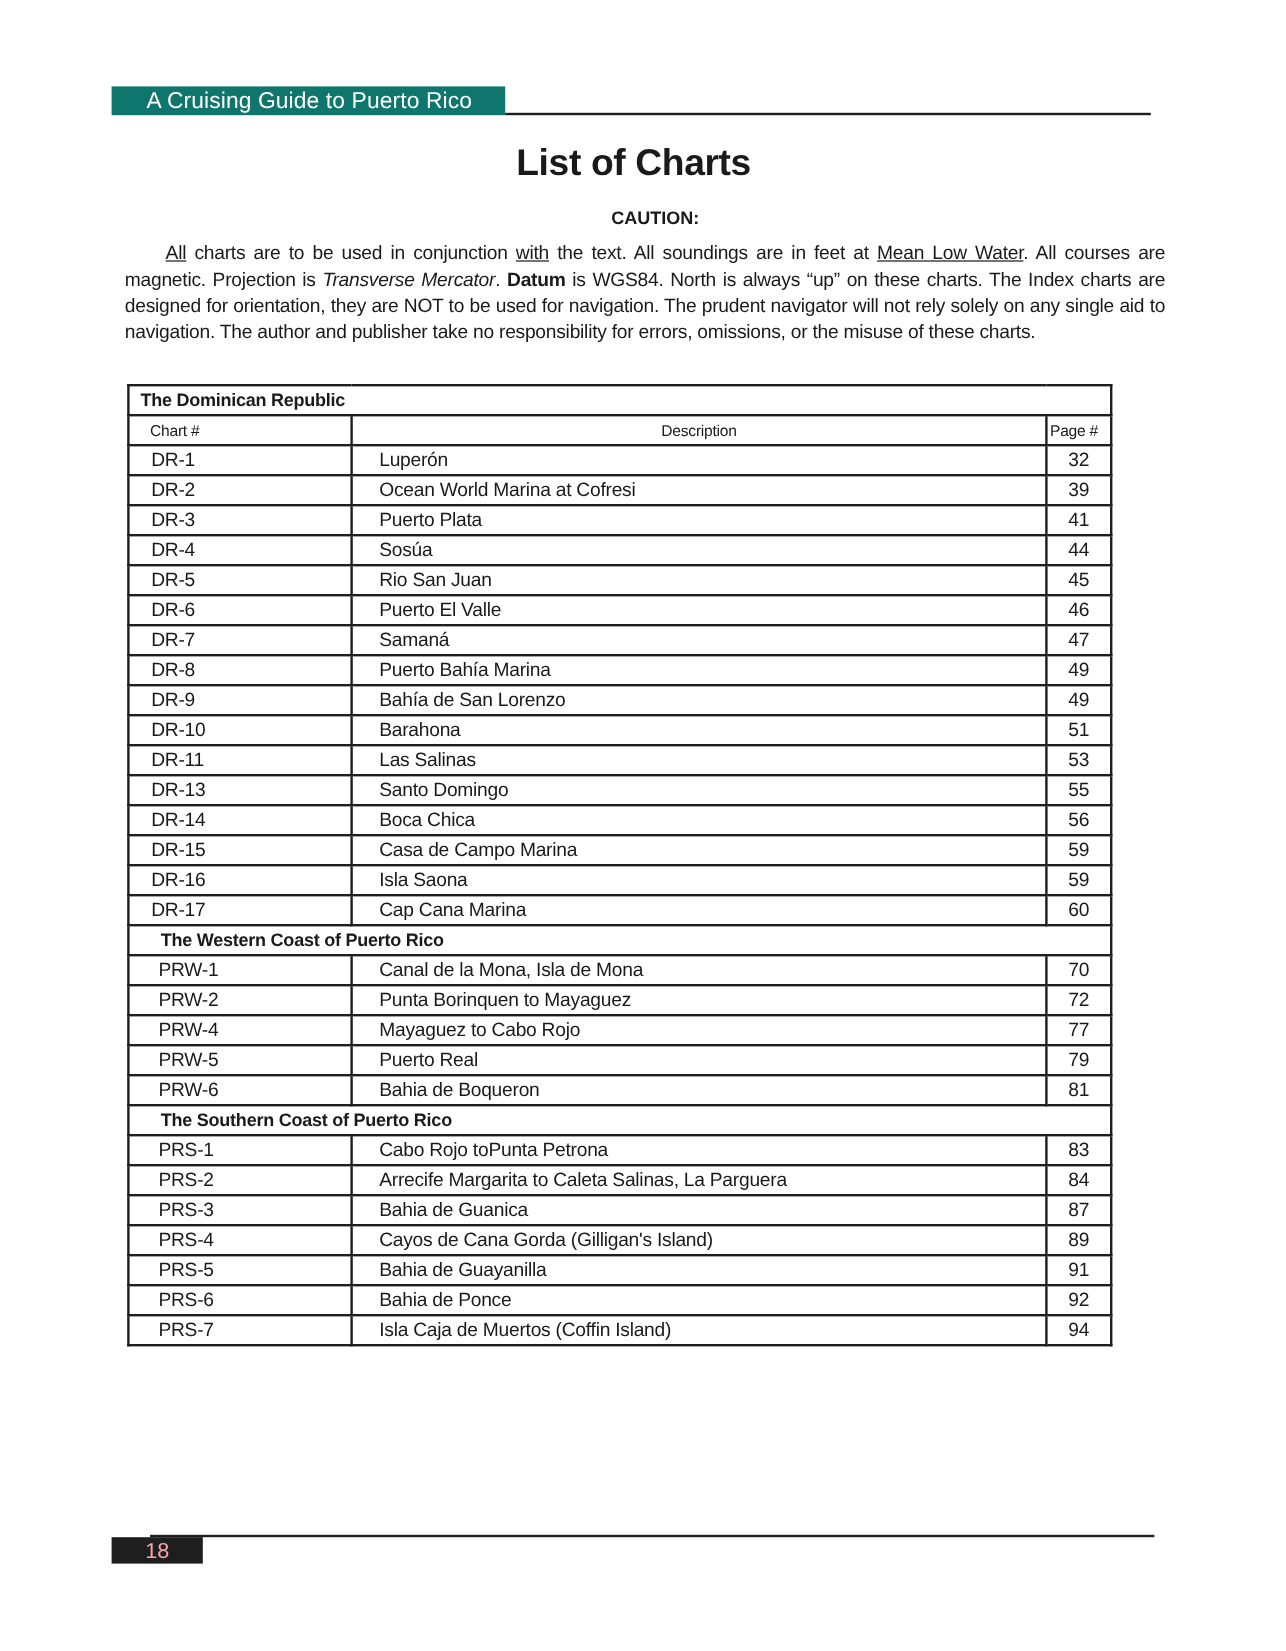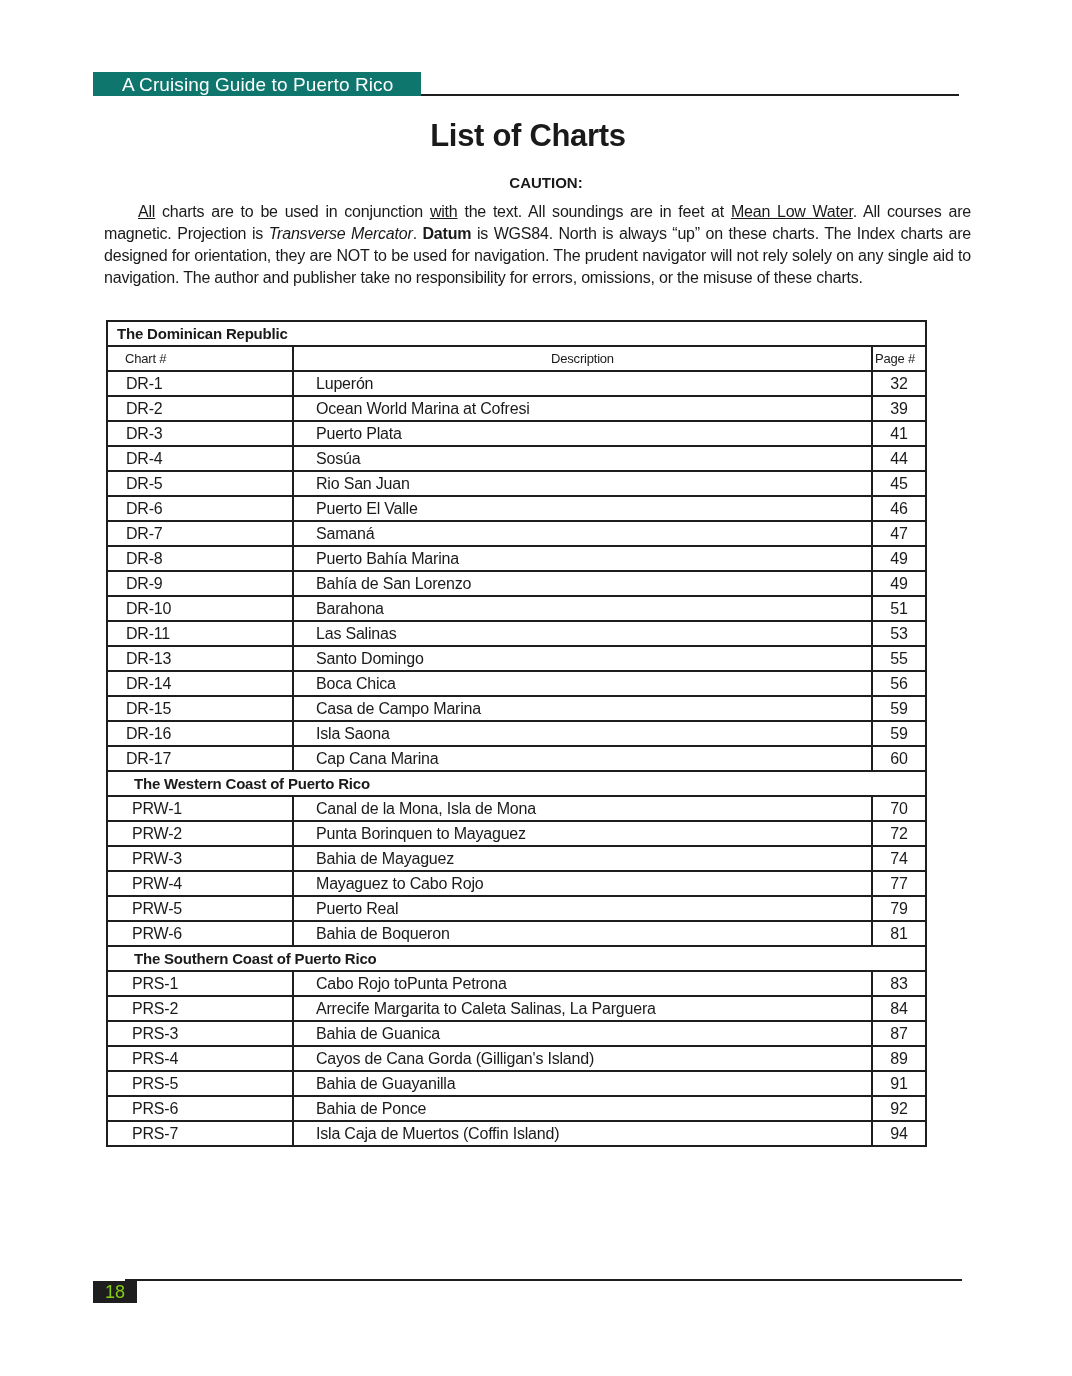--- a/index.html
+++ b/index.html
@@ -21,21 +21,21 @@
   .section-row.indented td { padding-left: 26px !important; margin-left: 14px; }
   .head-row td { font-weight: normal; font-size: 13px; }
   .c1 { width: 160px; padding-left: 18px !important; }
   .head-row .c1 { padding-left: 17px !important; }
   .c2 { width: 555px; padding-left: 22px !important; }
   .head-row .c2 { text-align: center; padding-left: 0 !important; }
   .c3 { text-align: center; }
   .head-row .c3 { padding-right: 8px; }
   .pr .c1 { padding-left: 24px !important; }
 
-  .footer-box { position: absolute; left: 93px; top: 1281px; width: 44px; height: 22px; background: #1e1e1e; color: #84cc16; font-size: 18px; text-align: center; line-height: 22px; }
+  .footer-box { position: absolute; left: 93px; top: 1281px; width: 76px; height: 22px; background: #1e1e1e; color: #fca5a5; font-size: 18px; text-align: center; line-height: 22px; }
   .footer-rule { position: absolute; left: 125px; top: 1279px; width: 837px; height: 2px; background: #1e1e1e; }
 </style>
 </head>
 <body>
 
 <div class="header-bar">
   <span>A Cruising Guide to Puerto Rico</span>
 </div>
 <div class="header-rule"></div>
 
@@ -143,25 +143,20 @@
         <td class="c1">PRW-1</td>
         <td class="c2">Canal de la Mona, Isla de Mona</td>
         <td class="c3">70</td>
       </tr>
       <tr class="pr">
         <td class="c1">PRW-2</td>
         <td class="c2">Punta Borinquen to Mayaguez</td>
         <td class="c3">72</td>
       </tr>
       <tr class="pr">
-        <td class="c1">PRW-3</td>
-        <td class="c2">Bahia de Mayaguez</td>
-        <td class="c3">74</td>
-      </tr>
-      <tr class="pr">
         <td class="c1">PRW-4</td>
         <td class="c2">Mayaguez to Cabo Rojo</td>
         <td class="c3">77</td>
       </tr>
       <tr class="pr">
         <td class="c1">PRW-5</td>
         <td class="c2">Puerto Real</td>
         <td class="c3">79</td>
       </tr>
       <tr class="pr">

